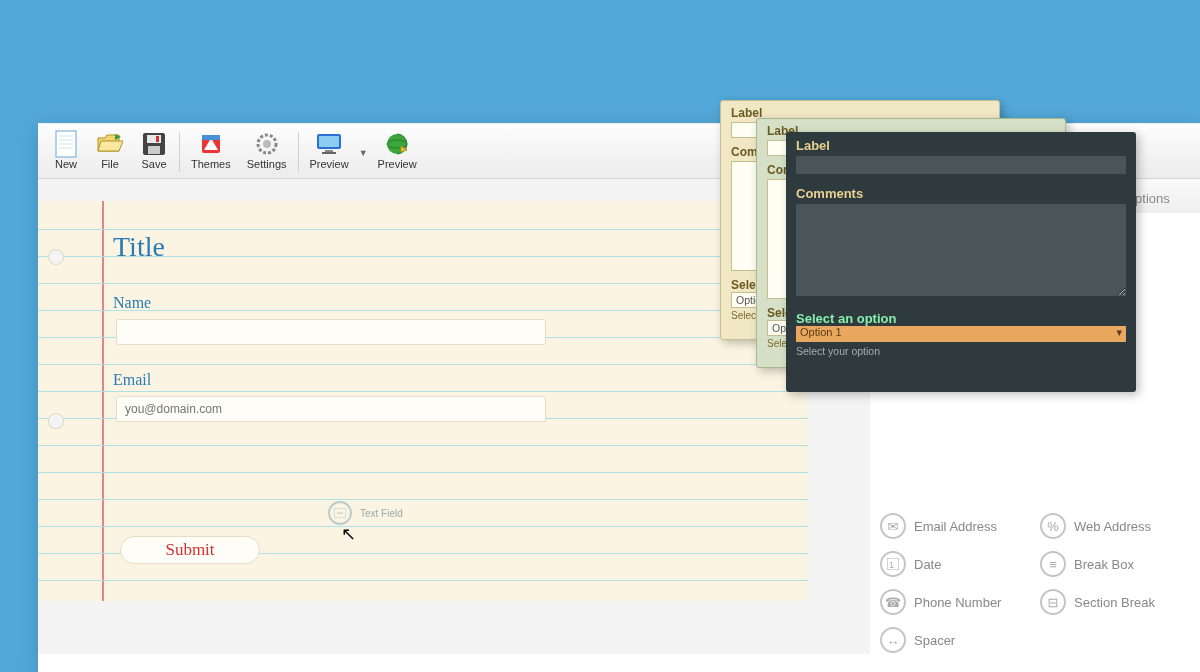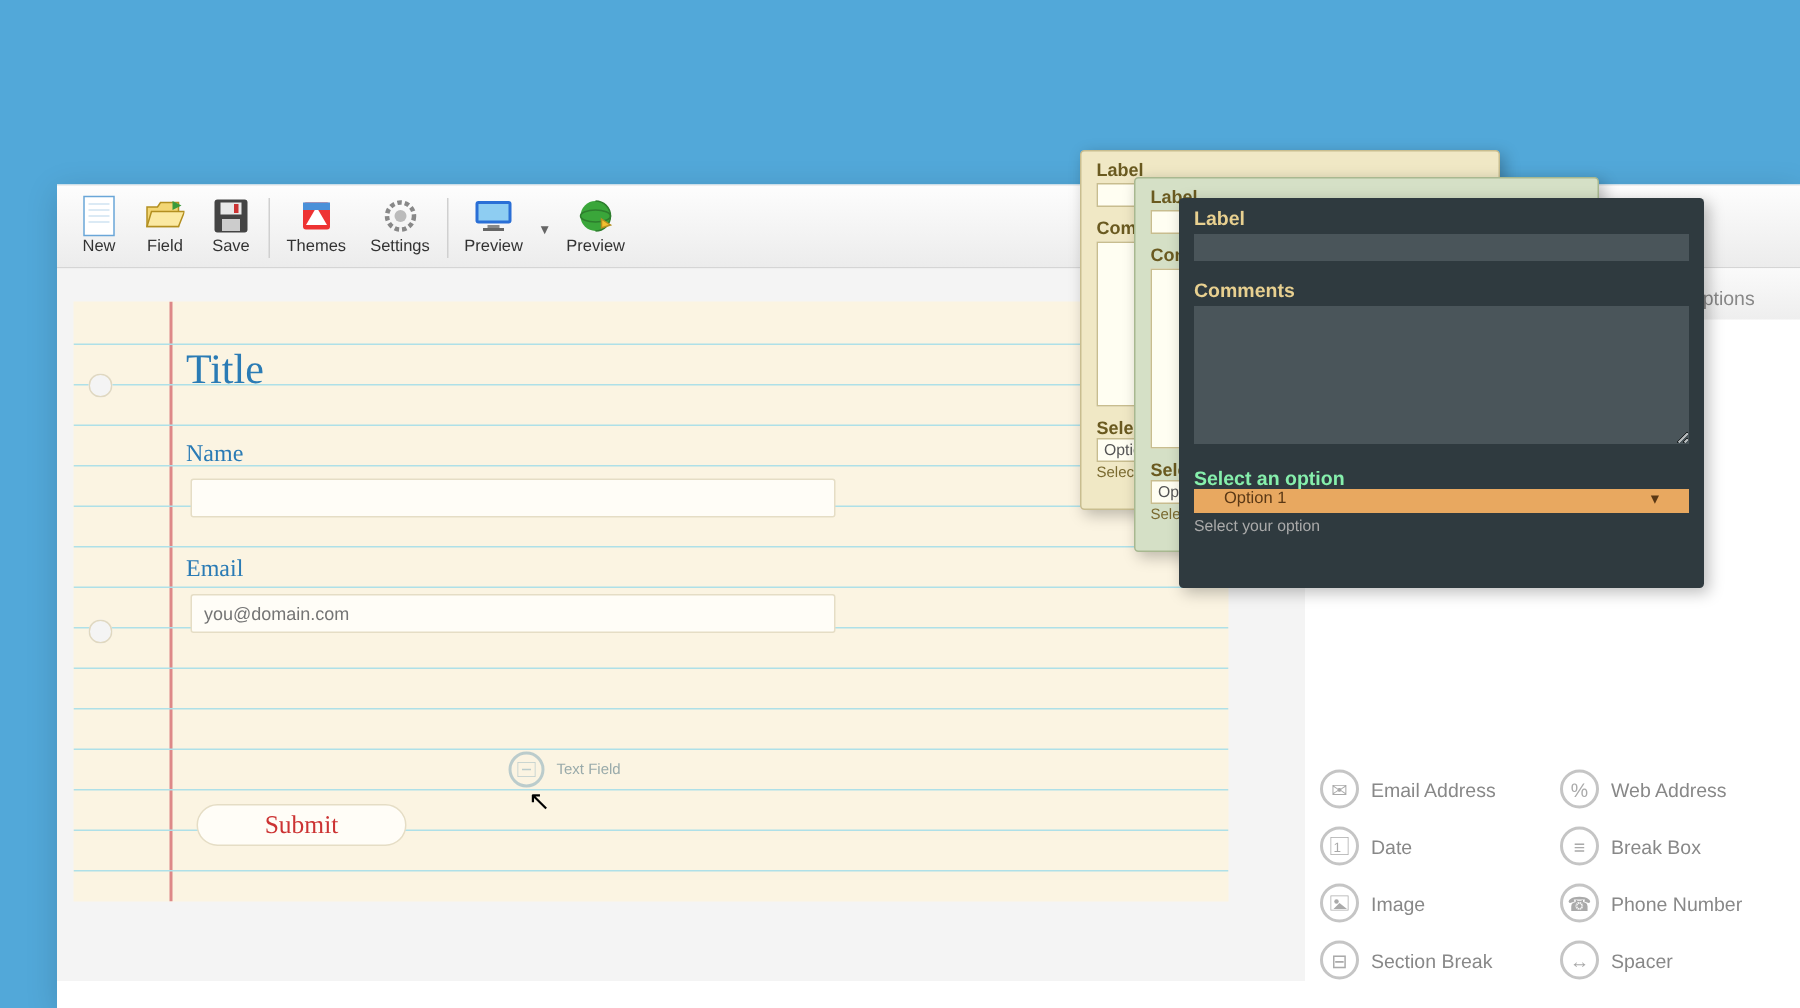--- a/index.html
+++ b/index.html
@@ -6,21 +6,21 @@
 body { background: #52a8d9; width: 1200px; height: 672px; overflow: hidden; position: relative; }
 .app-window { position: absolute; left: 38px; top: 123px; width: 1162px; height: 549px; background: #fff; box-shadow: 0 4px 20px rgba(0,0,0,0.15); }
 .menubar { display: flex; gap: 18px; padding: 4px 10px; font-size: 12.5px; color: #222; background: #fff; }
 .menubar span { cursor: default; }
 .toolbar { display: flex; align-items: flex-end; padding: 4px 6px 6px; background: linear-gradient(#fdfdfd,#ececec); border-bottom: 1px solid #d5d5d5; border-top: 1px solid #eee; }
 .tool { display: flex; flex-direction: column; align-items: center; padding: 2px 8px; font-size: 11px; color: #333; min-width: 44px; }
 .tool .ico { width: 28px; height: 28px; display: flex; align-items: center; justify-content: center; }
 .sep { width: 1px; height: 40px; background: #d0d0d0; margin: 0 3px; }
 .workspace { display: flex; height: calc(100% - 74px); }
 .canvas-area { flex: 1; background: #f4f4f4; position: relative; padding: 22px 0 0 0; }
-.paper { background: #fbf4e2; margin-left: 11px; height: 400px; position: relative; overflow: hidden; width: 770px; }
+.paper { background: #fbf4e2; margin-left: 0; height: 400px; position: relative; overflow: hidden; width: 770px; }
 .paper::before { content:""; position:absolute; left: 64px; top:0; bottom:0; width:2px; background:#d88; }
 .paper .line { position: absolute; left:0; right:0; height:1px; background:#aee0e8; }
 .hole { position:absolute; left:10px; width:16px; height:16px; border-radius:50%; background:#f4f4f4; box-shadow: inset 0 0 0 1px #e0d8c0; }
 .form-title { position:absolute; left:75px; top:30px; font-family: "Comic Sans MS", cursive; font-size: 28px; color:#2a7bb5; }
 .field-label { position:absolute; left:75px; font-family: "Comic Sans MS", cursive; font-size:16px; color:#2a7bb5; }
 .text-input { position:absolute; left:78px; width:430px; height:26px; border:1px solid #e5ddc5; border-radius:2px; background:#fffdf7; padding:0 8px; font-size:12px; color:#999; }
 .submit-btn { position:absolute; left:82px; top:335px; width:140px; height:28px; border-radius:14px; background:#fffdf7; border:1px solid #e5ddc5; font-family:"Comic Sans MS",cursive; font-size:17px; color:#c33; text-align:center; line-height:26px; }
 .drag-ghost { position:absolute; left:290px; top:300px; display:flex; align-items:center; gap:8px; color:#9aa; font-size:10px; }
 .drag-ghost .gi { width:24px; height:24px; border:2px solid #bcc; border-radius:50%; display:flex; align-items:center; justify-content:center; font-size:11px; color:#bcc; }
 .cursor { position:absolute; left:303px; top:322px; font-size:18px; color:#000; pointer-events:none; }
@@ -35,21 +35,21 @@
 .elem-item .ei { width:26px; height:26px; border:2px solid #c5c5c5; border-radius:50%; display:flex; align-items:center; justify-content:center; color:#aaa; }
 
 .prop-panel { position:absolute; border-radius:3px; box-shadow:3px 3px 10px rgba(0,0,0,.25); }
 .pp1 { left:720px; top:100px; width:280px; height:240px; background:#f0e8c5; border:1px solid #c8bd8f; }
 .pp2 { left:756px; top:118px; width:310px; height:250px; background:#d5e0c6; border:1px solid #a8b890; }
 .pp3 { left:786px; top:132px; width:350px; height:260px; background:#2f3a3f; color:#eee; }
 .pp-row { padding:6px 10px; font-size:13px; }
 .pp-lbl { font-weight:600; color:#e8d090; }
 .pp-input { width:100%; height:18px; background:#4a555a; border:none; margin-top:3px; }
 .pp-ta { width:100%; height:92px; background:#4a555a; border:none; margin-top:3px; }
-.pp-sel { width:100%; background:#e8a860; color:#5a3815; font-size:11px; border:none; height:16px; padding:0 20px; }
+.pp-sel { width:100%; background:#e8a860; color:#5a3815; font-size:11px; border:none; height:16px; padding:0 4px; }
 .pp-hint { font-size:10.5px; color:#aaa; margin-top:3px; }
 .pp1 .lab, .pp2 .lab { font-size:12px; font-weight:600; color:#6a5a20; padding:5px 10px 0; }
 .pp1 .inp, .pp2 .inp { margin:2px 10px; height:16px; background:#fffef2; border:1px solid #c8bd8f; }
 .pp1 .selhint, .pp2 .selhint { font-size:10px; color:#7a6a30; padding:2px 10px 6px; }
 .pp1 .seldrop, .pp2 .seldrop { margin:0 10px; height:16px; background:#fffef2; border:1px solid #c8bd8f; font-size:10.5px; padding:0 4px; color:#555; display:flex; align-items:center; }
 svg { display:block; }
 </style>
 </head>
 <body>
 
@@ -69,21 +69,21 @@
       <span>New</span>
     </div>
     <div class="tool">
       <div class="ico">
           <svg width="26" height="22">
             <path d="M1 5 L8 5 L10 2 L22 2 L22 18 L1 18 Z" fill="#f3d674" stroke="#b38f20"></path>
             <path d="M4 8 L26 8 L22 18 L1 18 Z" fill="#fbe9a2" stroke="#b38f20"></path>
             <path d="M18 1 L24 4 L18 7 Z" fill="#3b9b3b"></path>
           </svg>
         </div>
-      <span>Field</span>
+      <span>File</span>
     </div>
     <div class="tool">
       <div class="ico">
           <svg width="24" height="24">
             <rect x="1" y="1" width="22" height="22" fill="#444" rx="2"></rect>
             <rect x="5" y="3" width="14" height="8" fill="#e8e8e8"></rect>
             <rect x="6" y="14" width="12" height="8" fill="#ccc"></rect>
             <rect x="14" y="4" width="3" height="6" fill="#c33"></rect>
           </svg>
         </div>
@@ -195,30 +195,20 @@
                 <text x="2" y="10" font-size="9" fill="#aaa">1</text>
               </svg>
             </div>
             <span>Date</span>
           </div>
         <div class="elem-item">
             <div class="ei">≡</div>
             <span>Break Box</span>
           </div>
         <div class="elem-item">
-            <div class="ei">
-              <svg width="12" height="10">
-                <rect x="0" y="0" width="12" height="10" fill="none" stroke="#aaa"></rect>
-                <circle cx="4" cy="4" r="1.5" fill="#aaa"></circle>
-                <path d="M2 9 L6 5 L11 9 Z" fill="#aaa"></path>
-              </svg>
-            </div>
-            <span>Image</span>
-          </div>
-        <div class="elem-item">
             <div class="ei">☎</div>
             <span>Phone Number</span>
           </div>
         <div class="elem-item">
             <div class="ei">⊟</div>
             <span>Section Break</span>
           </div>
         <div class="elem-item">
             <div class="ei">↔</div>
             <span>Spacer</span>

